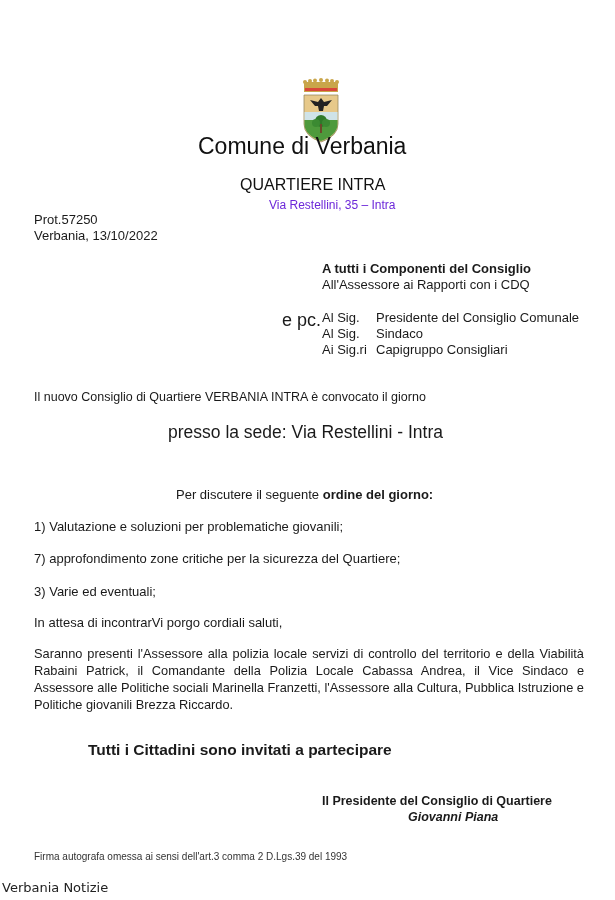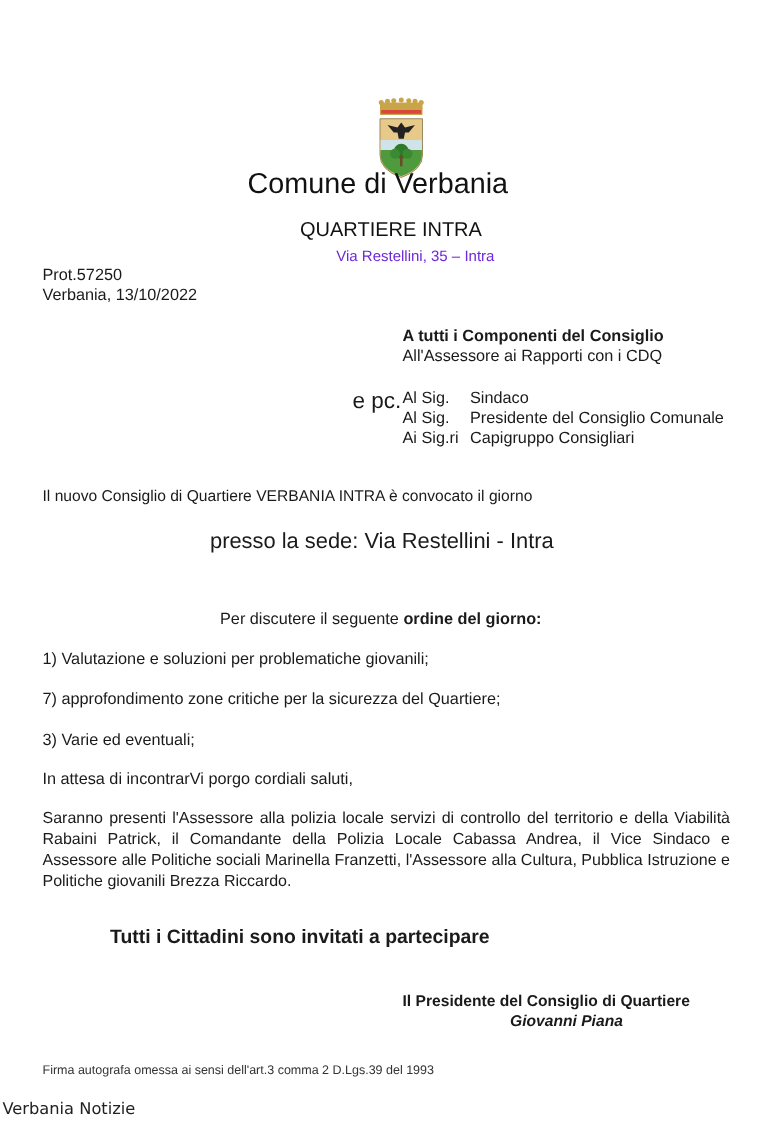--- a/index.html
+++ b/index.html
@@ -72,22 +72,22 @@
   <div>Verbania,  13/10/2022</div>
 </div>
 
 <div class="abs recipients">
   <div class="bold">A tutti i  Componenti del Consiglio</div>
   <div>All'Assessore ai Rapporti con i CDQ</div>
 </div>
 
 <div class="abs cc-label">e pc.</div>
 <div class="abs cc-list">
+  <div><span class="sig">Al Sig.</span><span>Presidente del Consiglio Comunale</span></div>
   <div><span class="sig">Al Sig.</span><span>Sindaco</span></div>
-  <div><span class="sig">Al Sig.</span><span>Presidente del Consiglio Comunale</span></div>
   <div><span class="sig2">Ai Sig.ri</span><span>Capigruppo  Consigliari</span></div>
 </div>
 
 <div class="abs intro">Il nuovo Consiglio di Quartiere VERBANIA INTRA è convocato  il giorno</div>
 
 <div class="abs datetime">
   <div>presso la sede: Via Restellini  - Intra</div>
 </div>
 
 <div class="abs agenda-title"><span>Per discutere il seguente </span><b>ordine del giorno:</b></div>

